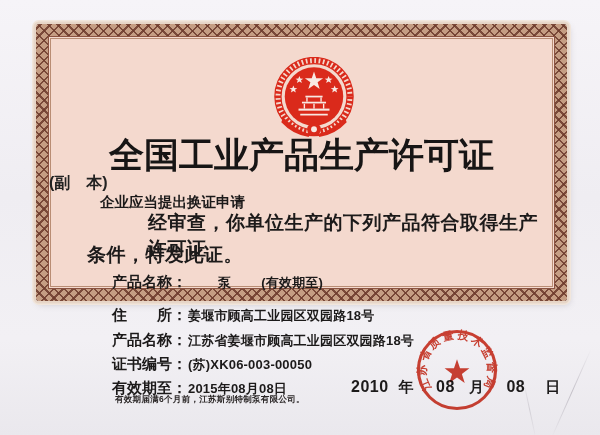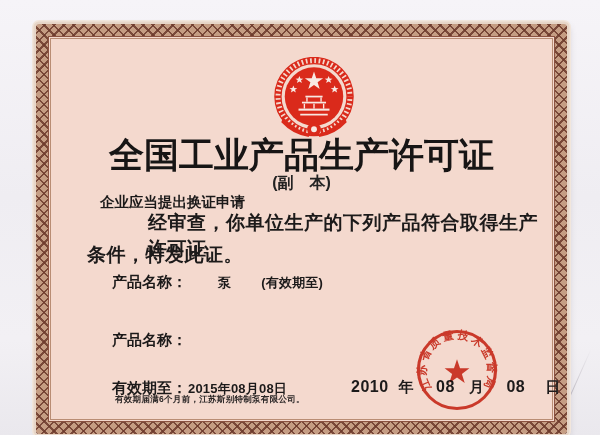--- a/index.html
+++ b/index.html
@@ -11,42 +11,42 @@
   .scan{position:absolute;inset:0;}
   .crease{position:absolute;right:28px;bottom:-6px;width:1px;height:96px;
     background:linear-gradient(180deg,rgba(160,155,165,0),rgba(160,155,165,.55),rgba(160,155,165,0));
     transform:rotate(24deg);}
   .crease2{position:absolute;right:70px;bottom:-4px;width:1px;height:60px;
     background:linear-gradient(180deg,rgba(160,155,165,0),rgba(170,165,175,.4),rgba(160,155,165,0));
     transform:rotate(-12deg);}
 
   
   .cert{
-    position:absolute;left:36px;top:24px;width:531px;height:410px;
+    position:absolute;left:36px;top:24px;width:531px;height:277px;
     box-sizing:border-box;padding:12px;border-radius:3px;
     background:
       repeating-linear-gradient(45deg,rgba(109,58,44,.85) 0 1.6px,rgba(109,58,44,0) 1.6px 7px),
       repeating-linear-gradient(-45deg,rgba(109,58,44,.85) 0 1.6px,rgba(109,58,44,0) 1.6px 7px),
       linear-gradient(#c59d83,#c59d83);
     box-shadow:0 0 0 2.5px #e7d6c8, 0 0 0 4px #f1e6dc, 2px 3px 7px rgba(90,80,95,.28);
   }
   .cert-inner{
     position:relative;width:100%;height:100%;box-sizing:border-box;
     border:1px solid #8a5240;outline:1px solid #b98d74;outline-offset:-3px;
     background-color:#f4d9ce;
     background-image:radial-gradient(rgba(226,176,162,.55) 14%,rgba(226,176,162,0) 16%);
     background-size:6px 6px;
     color:#1c1a1a;
   }
   .abs{position:absolute;}
 
   .emblem{left:221px;top:20px;width:88px;height:86px;}
   .title{left:0;top:95px;width:100%;text-align:center;
     font-size:35px;font-weight:bold;letter-spacing:0px;color:#171515;}
-  .copytype{left:0;top:136px;width:100%;text-align:center;
+  .copytype{left:0;top:136px;width:100%;
     font-size:16px;font-weight:bold;color:#222;}
   .company{left:51px;top:156px;font-size:14.5px;font-weight:bold;}
   .stmt1{left:67px;top:173px;font-size:19px;font-weight:bold;letter-spacing:.5px;margin-left:32px;}
   .stmt2{left:38px;top:205px;font-size:19px;font-weight:bold;letter-spacing:.5px;}
 
   .row{left:63px;display:flex;align-items:baseline;}
   .row .lab{font-size:15px;font-weight:bold;width:76px;flex:0 0 auto;}
   .row .val{font-size:13px;font-weight:bold;letter-spacing:.2px;}
   .row-product{top:236px;gap:30px;}
   .row-addr{top:269px;}
@@ -113,25 +113,34 @@
       <div class="abs company">企业应当提出换证申请</div>
       <div class="abs stmt1">经审查，你单位生产的下列产品符合取得生产许可证</div>
       <div class="abs stmt2">条件，特发此证。</div>
 
       <div class="abs row row-product">
         <span class="lab">产品名称：</span>
         <span class="val">泵</span>
         <span class="val val-note">(有效期至)</span>
       </div>
 
+      <div class="abs row row-addr">
+        <span class="lab">住　　所：</span>
+        <span class="val">姜堰市顾高工业园区双园路18号</span>
+      </div>
 
       <div class="abs row row-prodaddr">
         <span class="lab">产品名称：</span>
+        <span class="val">江苏省姜堰市顾高工业园区双园路18号</span>
       </div>
 
+      <div class="abs row row-certno">
+        <span class="lab">证书编号：</span>
+        <span class="val">(苏)XK06-003-00050</span>
+      </div>
 
       <div class="abs row row-valid">
         <span class="lab">有效期至：</span>
         <span class="val">2015年08月08日</span>
       </div>
 
       <div class="abs issue-date">
         <span class="num">2010</span><span class="gap1"></span><span>年</span><span class="gap2"></span><span class="num">08</span><span class="gap3"></span><span>月</span><span class="gap2"></span><span class="num">08</span><span class="gap4"></span><span>日</span>
       </div>
 

